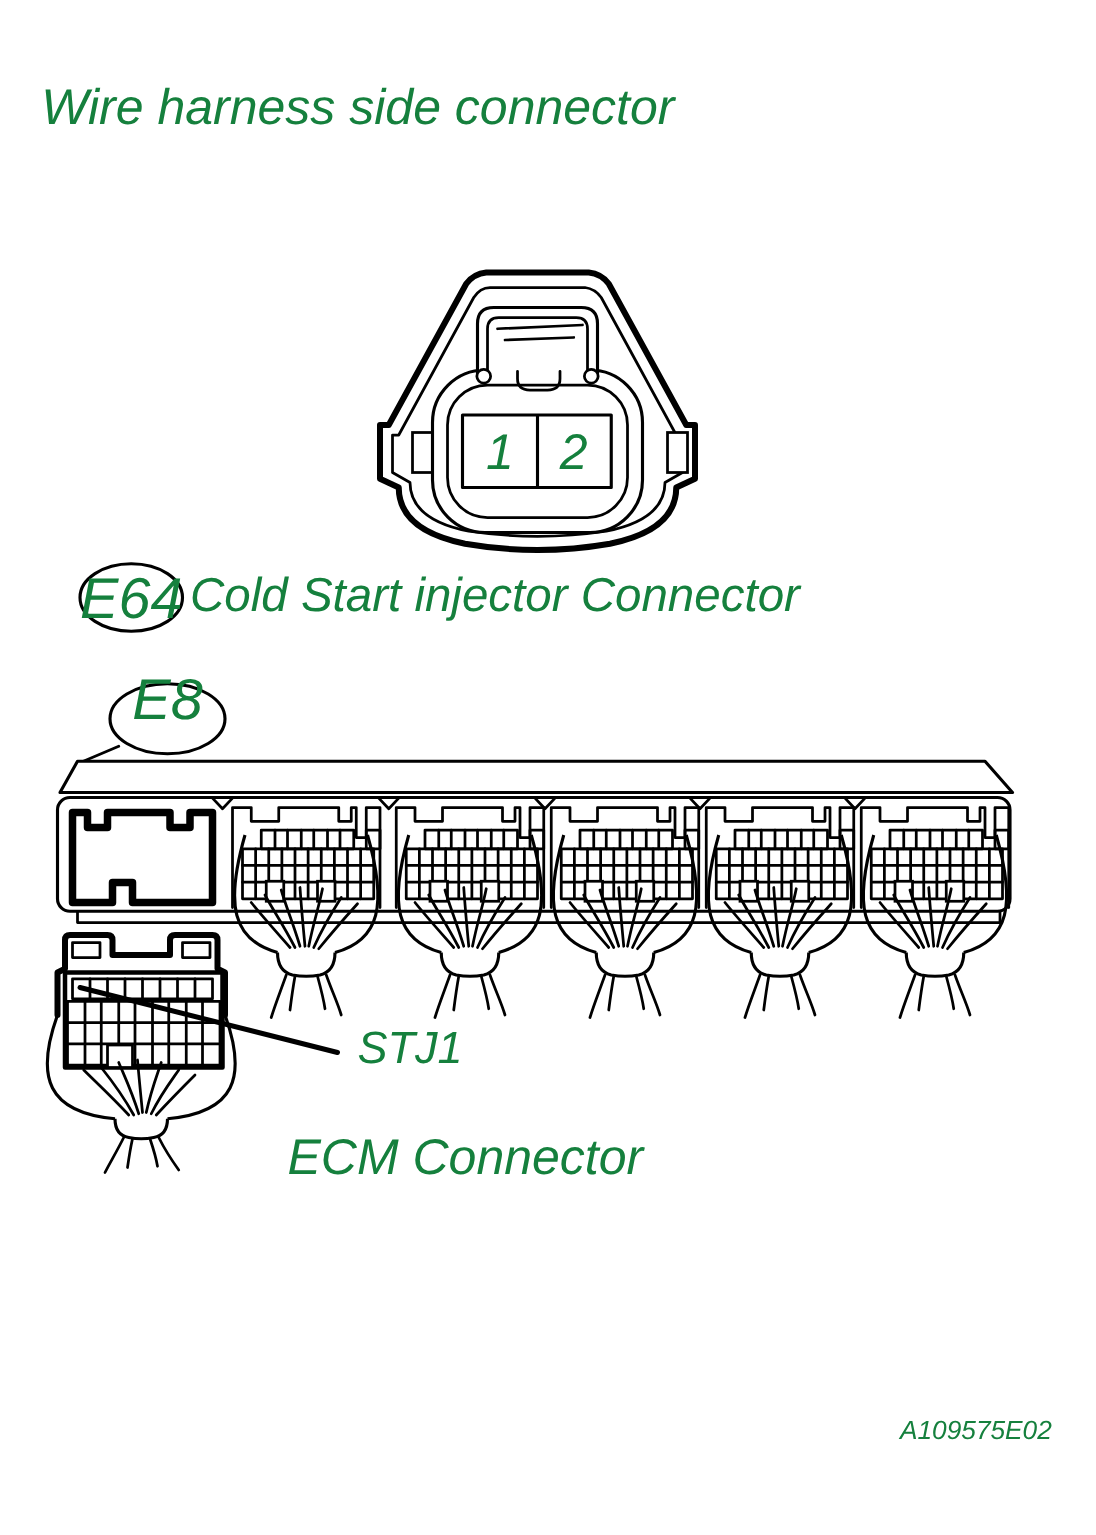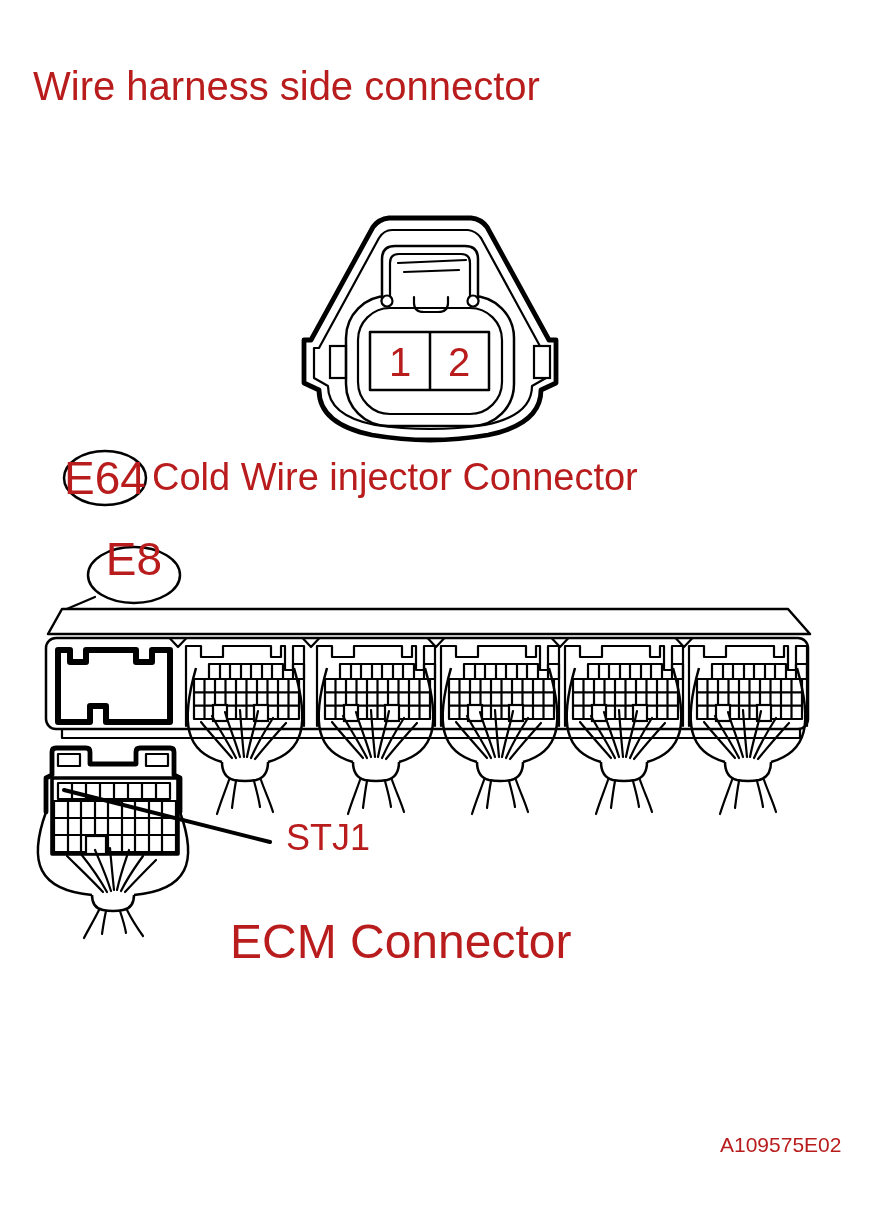--- a/index.html
+++ b/index.html
@@ -5,31 +5,31 @@
   html,body{margin:0;padding:0;background:#ffffff;}
   .canvas{
     position:relative;
     width:877px;height:1228px;
     background:#ffffff;
     font-family:"Liberation Sans", sans-serif;
     color:#000;
     overflow:hidden;
   }
   .canvas svg{position:absolute;left:0;top:0;}
-  .t{position:absolute;line-height:1;white-space:nowrap;color:#b91c1c;}
+  .t{position:absolute;line-height:1;white-space:nowrap;color:#15803d;font-style:italic;}
   .title{left:33px;top:66px;font-size:40px;}
   .pin{font-size:40px;transform:translate(-50%,-50%);}
   .pin1{left:400px;top:362px;}
   .pin2{left:459px;top:362px;}
   .badge{transform:translate(-50%,-50%);font-size:46px;}
   .e64{left:105px;top:478px;}
   .e8{left:134px;top:559px;}
   .csname{left:152px;top:458px;font-size:38px;}
   .stj1{left:286px;top:820px;font-size:36px;text-align:right;}
-  .ecmname{left:230px;top:906px;font-size:48px;margin-top:12px;}
+  .ecmname{left:230px;top:906px;font-size:40px;}
   .figcode{left:720px;top:1134px;font-size:21px;text-align:right;}
 
   
   .ln{fill:none;stroke:#000;stroke-width:2.2;stroke-linejoin:round;stroke-linecap:round;}
   .ln25{fill:none;stroke:#000;stroke-width:2.5;stroke-linejoin:round;}
   .lnw{fill:#fff;stroke:#000;stroke-width:2.5;stroke-linejoin:round;}
   .med{fill:none;stroke:#000;stroke-width:3.6;stroke-linejoin:round;}
   .thick{fill:none;stroke:#000;stroke-width:4.8;stroke-linejoin:round;stroke-linecap:round;}
   .sock{fill:#fff;stroke:#000;stroke-width:6;stroke-linejoin:round;}
   .cut{fill:#fff;stroke:#000;stroke-width:2.2;}
@@ -143,18 +143,18 @@
       </g>
 
       <line class="ptr" x1="64" y1="790" x2="270" y2="842"></line>
     </g>
   </svg>
 
   <div class="t title">Wire harness side connector</div>
   <div class="t pin pin1">1</div>
   <div class="t pin pin2">2</div>
   <div class="t badge e64">E64</div>
-  <div class="t csname">Cold Wire injector Connector</div>
+  <div class="t csname">Cold Start injector Connector</div>
   <div class="t badge e8">E8</div>
   <div class="t stj1">STJ1</div>
   <div class="t ecmname">ECM Connector</div>
   <div class="t figcode">A109575E02</div>
 </div>
 
 </body></html>

